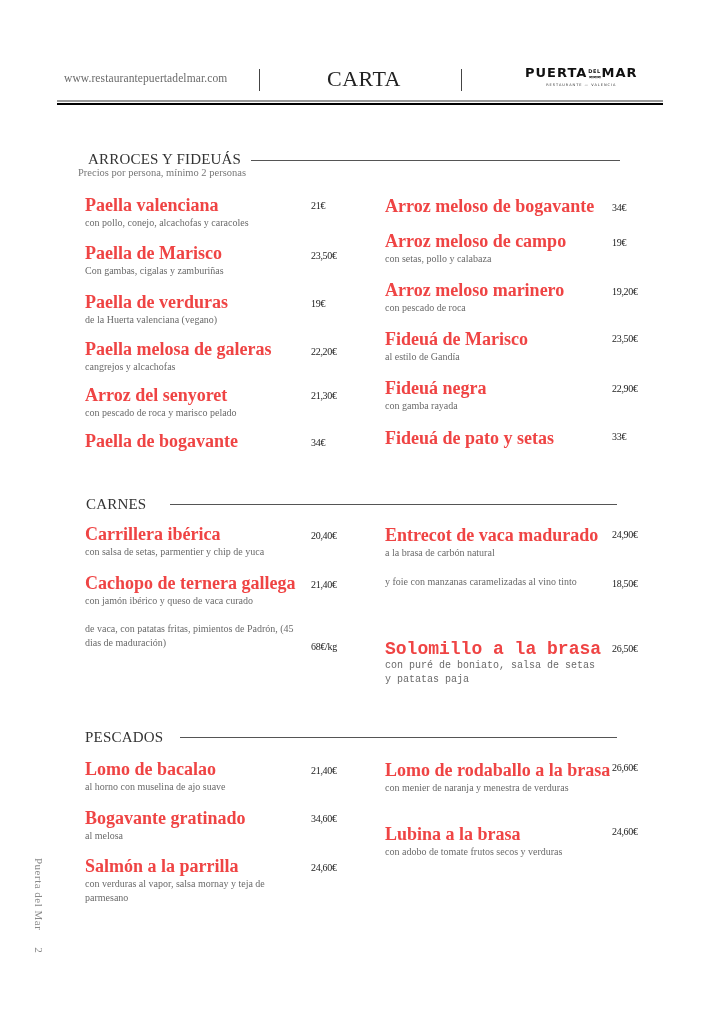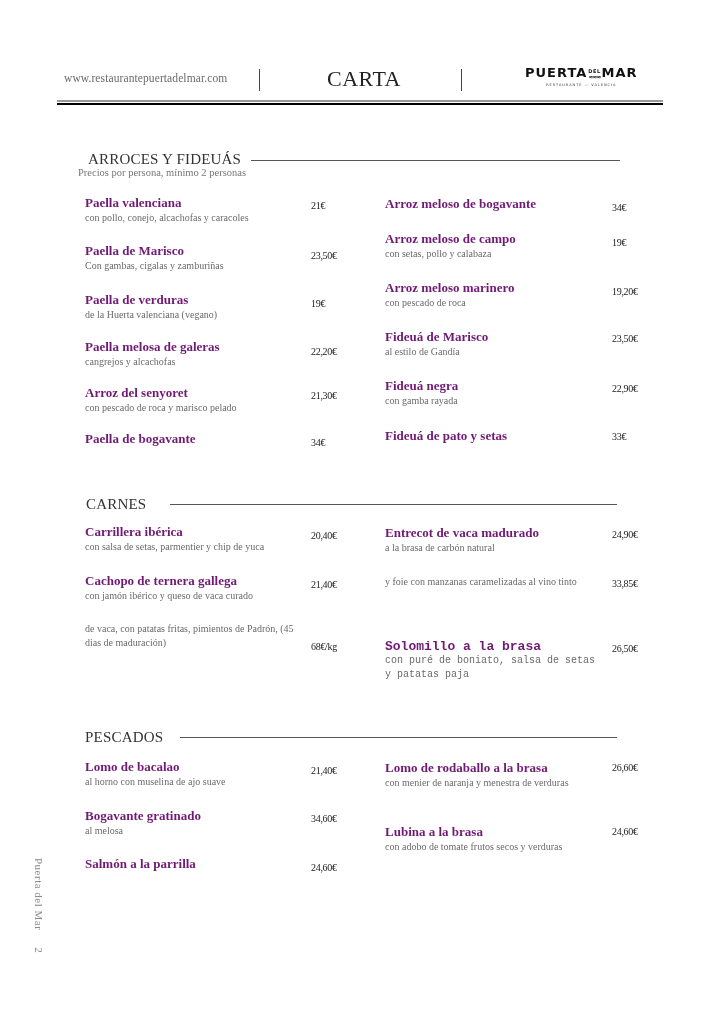--- a/index.html
+++ b/index.html
@@ -21,21 +21,21 @@
     .logo-waves { font-size: 6px; line-height: 6px; letter-spacing: -1px; }
     .logo-sub { font-family: "DejaVu Sans", sans-serif; font-size: 3.5px; letter-spacing: 1px; color: #333; margin-top: 3px; }
     .header-rule { left: 57px; top: 100px; width: 606px; height: 5px; }
     .header-rule .r1 { height: 2px; background: #9a9a9a; }
     .header-rule .r2 { height: 1px; background: #fff; }
     .header-rule .r3 { height: 2px; background: #000; }
     
     .sec-title { font-size: 15px; color: #333; letter-spacing: 0.2px; }
     .sec-line { height: 1px; background: #555; }
     .sec-note { font-size: 10.5px; color: #777; }
-    .dish-name { font-size: 13px; font-weight: bold; color: #701a75; white-space: nowrap; }
+    .dish-name { font-size: 18px; font-weight: bold; color: #ef4444; white-space: nowrap; }
     .dish-desc { font-size: 10px; color: #6a6a6a; line-height: 14px; }
     .price { font-size: 10px; color: #222; white-space: nowrap; letter-spacing: -0.3px; }
     .side-label { left: 33px; top: 858px; writing-mode: vertical-rl; font-size: 11px; color: #888; letter-spacing: 0.5px; }
     .side-num { left: 36px; top: 944px; font-size: 11px; color: #888; transform: rotate(90deg); }
   </style>
 </head>
 <body>
 
 <div class="abs site-url">www.restaurantepuertadelmar.com</div>
 <div class="abs pipe p1"></div>
@@ -160,21 +160,21 @@
 <div>
   <div class="abs" style="left:385px;top:525px;">
     <div class="dish-name">Entrecot de vaca madurado</div>
     <div class="dish-desc">a la brasa de carbón natural</div>
   </div>
   <div class="abs price" style="left:612px;top:529px;">24,90€</div>
 
   <div class="abs" style="left:385px;top:575px;width:215px;">
     <div class="dish-desc">y foie con manzanas caramelizadas al vino tinto</div>
   </div>
-  <div class="abs price" style="left:612px;top:578px;">33,85€</div>
+  <div class="abs price" style="left:612px;top:578px;">18,50€</div>
 
   <div class="abs" style="left:385px;top:639px;width:215px;font-family:Liberation Mono, monospace;">
     <div class="dish-name">Solomillo a la brasa</div>
     <div class="dish-desc">con puré de boniato, salsa de setas y patatas paja</div>
   </div>
   <div class="abs price" style="left:612px;top:643px;">26,50€</div>
 </div>
 
 <div class="abs sec-title" style="left:85px;top:729px;">PESCADOS</div>
 <div class="abs sec-line" style="left:180px;top:737px;width:437px;"></div>
@@ -187,20 +187,21 @@
   <div class="abs price" style="left:311px;top:765px;">21,40€</div>
 
   <div class="abs" style="left:85px;top:808px;">
     <div class="dish-name">Bogavante gratinado</div>
     <div class="dish-desc">al melosa</div>
   </div>
   <div class="abs price" style="left:311px;top:813px;">34,60€</div>
 
   <div class="abs" style="left:85px;top:856px;width:225px;">
     <div class="dish-name">Salmón a la parrilla</div>
+    <div class="dish-desc">con verduras al vapor, salsa mornay y teja de parmesano</div>
   </div>
   <div class="abs price" style="left:311px;top:862px;">24,60€</div>
 </div>
 
 <div>
   <div class="abs" style="left:385px;top:760px;width:200px;">
     <div class="dish-name">Lomo de rodaballo a la brasa</div>
     <div class="dish-desc">con menier de naranja y menestra de verduras</div>
   </div>
   <div class="abs price" style="left:612px;top:762px;">26,60€</div>

